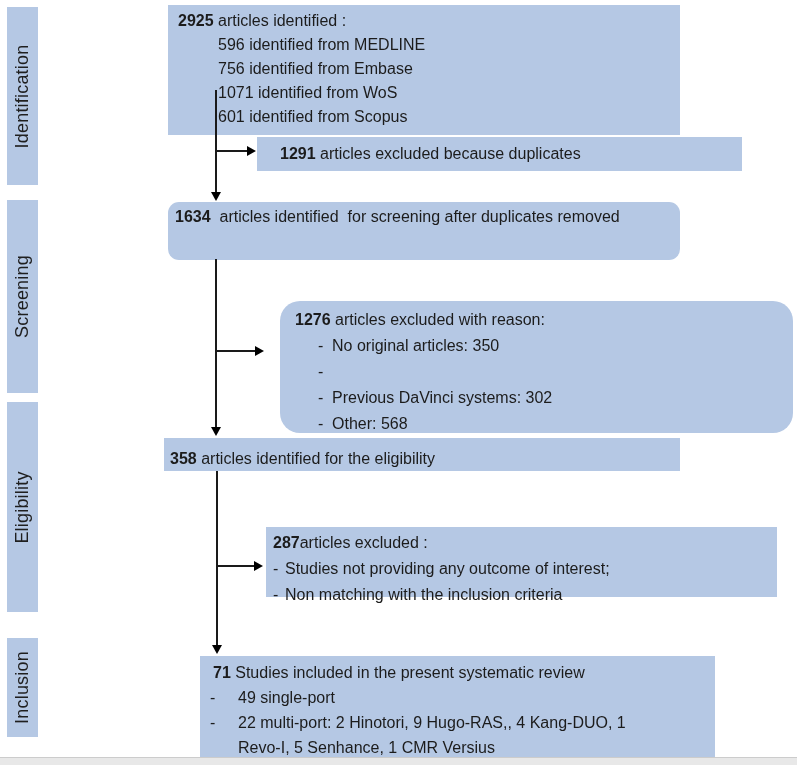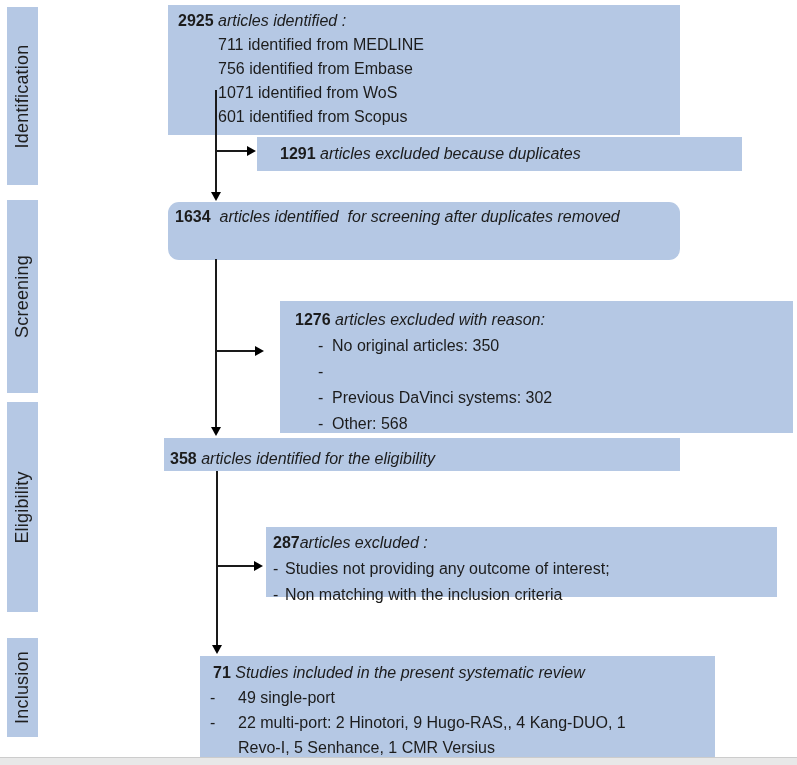--- a/index.html
+++ b/index.html
@@ -14,27 +14,27 @@
   .stage span{
     transform:rotate(-90deg);white-space:nowrap;font-size:18px;color:#1f1f1f;letter-spacing:.2px;
   }
   #stage-identification{left:7px;top:7px;width:31px;height:178px;}
   #stage-screening{left:7px;top:200px;width:31px;height:193px;}
   #stage-eligibility{left:7px;top:402px;width:31px;height:210px;}
   #stage-inclusion{left:7px;top:638px;width:31px;height:99px;}
   
   .box{position:absolute;background:#b5c8e4;font-size:16px;line-height:24px;box-sizing:border-box;}
   .box b{font-weight:bold;}
-  .lbl{white-space:pre-wrap;font-style:italic;}
+  .lbl{white-space:pre-wrap;}
   #box-identified{left:168px;top:5px;width:512px;height:130px;padding:4px 8px 0 10px;}
   #box-identified .src{margin-left:40px;}
   #box-dup-excluded{left:257px;top:137px;width:485px;height:34px;display:flex;align-items:center;padding-left:23px;}
   #box-screening{left:168px;top:202px;width:512px;height:58px;padding:3px 8px 0 7px;border-radius:11px;}
   #box-screening .lbl-wrap{max-width:470px;}
-  #box-screen-excluded{left:280px;top:301px;width:513px;height:132px;padding:6px 10px 0 15px;line-height:26px;}
+  #box-screen-excluded{left:280px;top:301px;width:513px;height:132px;padding:6px 10px 0 15px;line-height:26px;border-radius:20px;}
   #box-screen-excluded .li{display:flex;margin-left:23px;}
   #box-screen-excluded .dash{width:14px;flex:none;}
   #box-eligibility{left:164px;top:438px;width:516px;height:33px;display:flex;align-items:flex-end;padding-left:6px;}
   #box-elig-excluded{left:266px;top:527px;width:511px;height:70px;padding:3px 8px 0 7px;line-height:26px;}
   #box-elig-excluded .li{display:flex;}
   #box-elig-excluded .dash{width:12px;flex:none;}
   #box-included{left:165px;top:656px;width:515px;height:104px;padding:4px 8px 0 8px;line-height:25px;margin-left:35px;}
   #box-included .first{padding-left:5px;}
   #box-included .li{display:flex;}
   #box-included .dash{width:30px;flex:none;padding-left:2px;box-sizing:border-box;}
@@ -72,21 +72,21 @@
   </div>
   <div class="stage" id="stage-eligibility">
     <span>Eligibility</span>
   </div>
   <div class="stage" id="stage-inclusion">
     <span>Inclusion</span>
   </div>
 
   <div class="box" id="box-identified">
     <div><b>2925</b><span class="lbl"> articles identified :</span></div>
-    <div class="src">711 identified from MEDLINE</div>
+    <div class="src">596 identified from MEDLINE</div>
     <div class="src">756 identified from Embase</div>
     <div class="src">1071 identified from WoS</div>
     <div class="src">601 identified from Scopus</div>
   </div>
 
   <div class="box" id="box-dup-excluded">
     <div><b>1291</b><span class="lbl"> articles excluded because duplicates</span></div>
   </div>
 
   <div class="box" id="box-screening">

